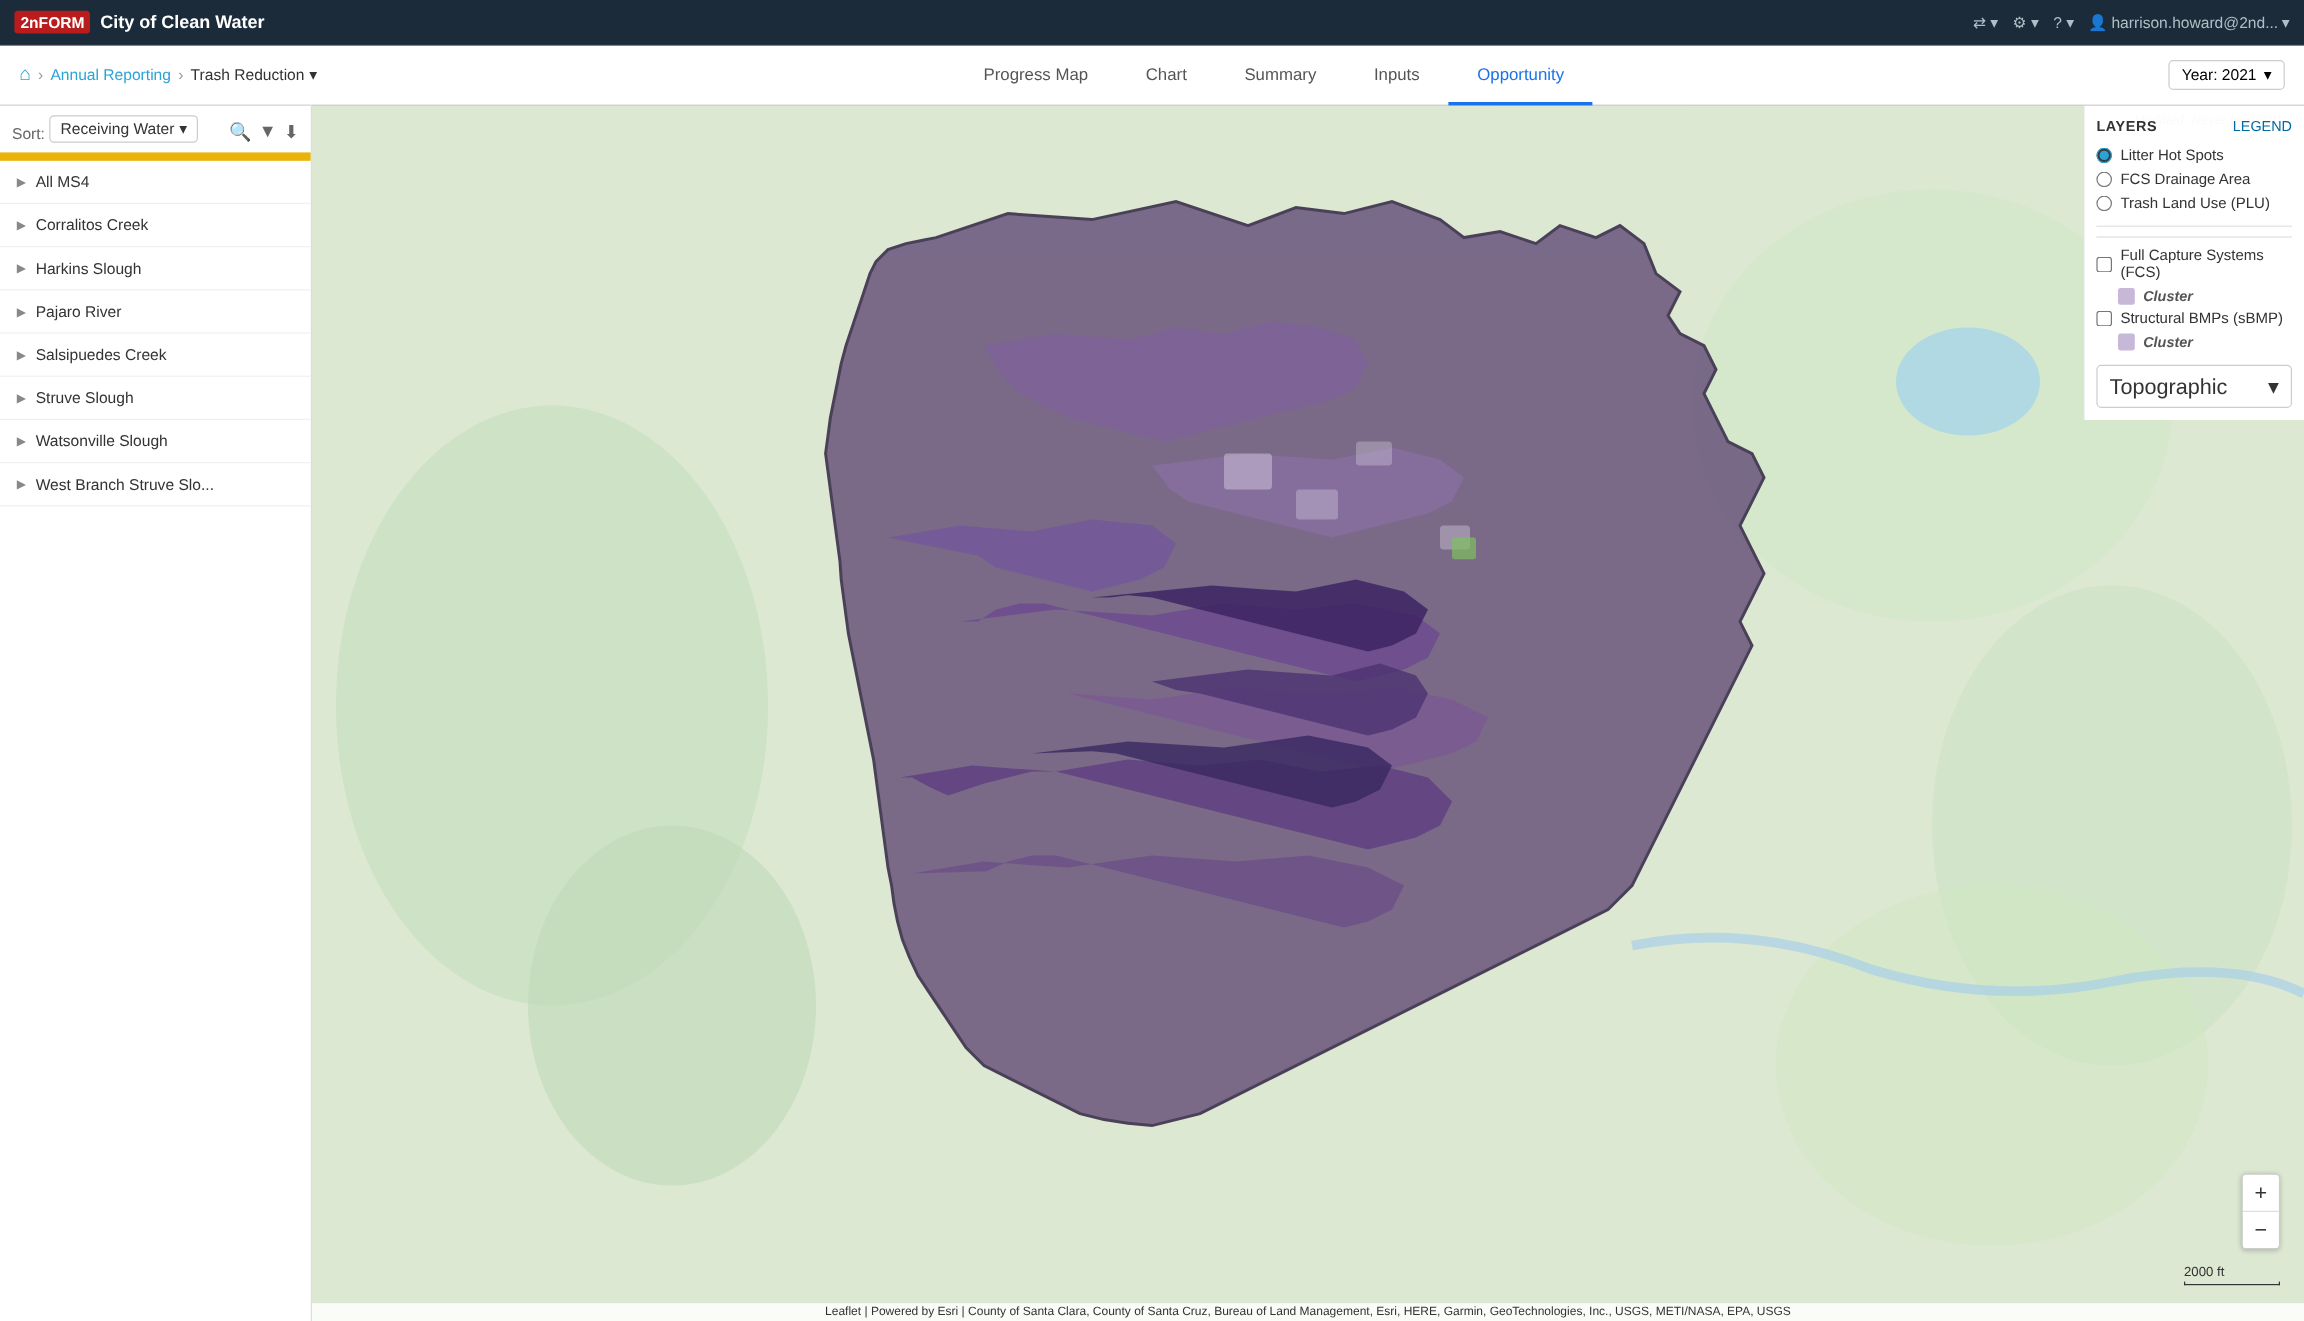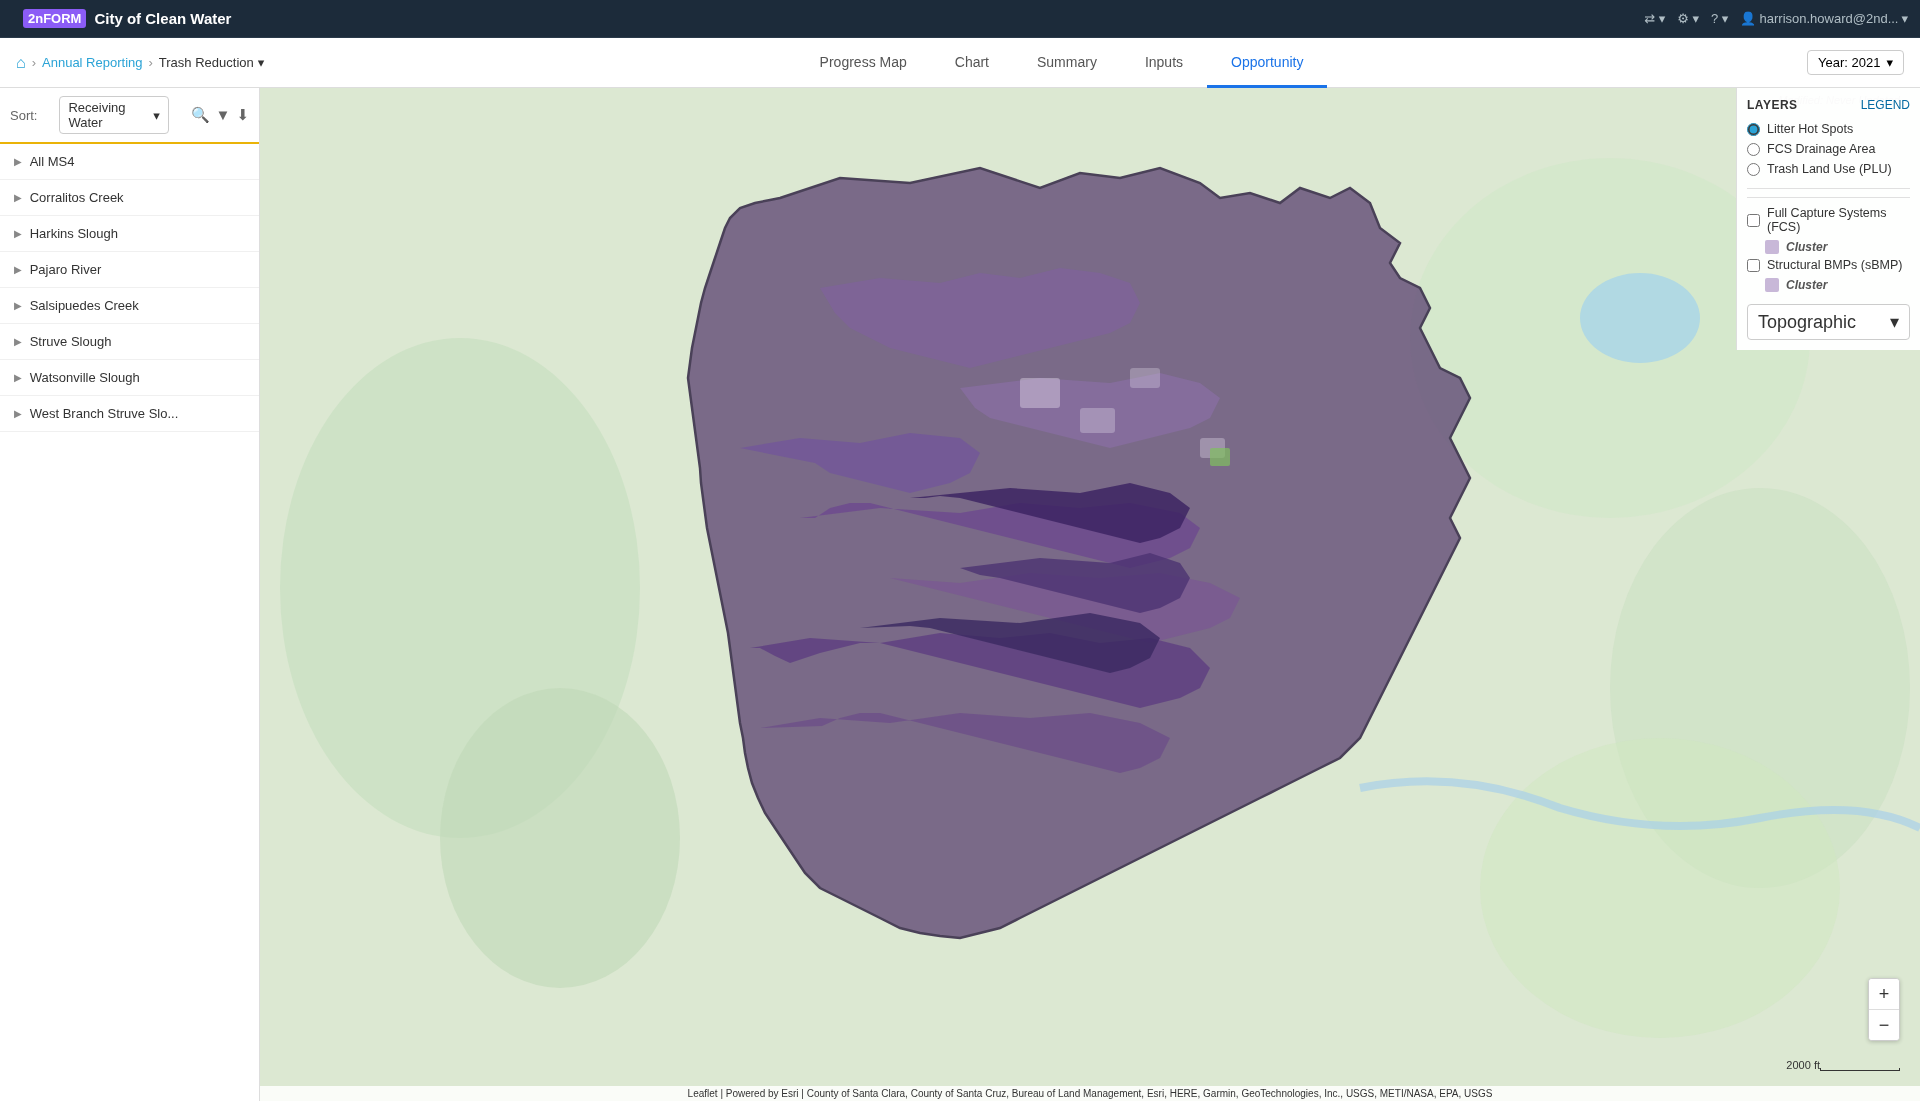--- a/index.html
+++ b/index.html
@@ -4,21 +4,21 @@
   <style>
     * { box-sizing: border-box; margin: 0; padding: 0; }
     body { font-family: -apple-system, BlinkMacSystemFont, 'Segoe UI', Arial, sans-serif; background: #1a2a3a; overflow: hidden; }
 
     
     #top-nav {
       display: flex; align-items: center; background: #1c2b3a; height: 38px;
       padding: 0 12px; border-bottom: 1px solid #2a3a4a; gap: 8px;
     }
     #logo-area { display: flex; align-items: center; gap: 8px; color: #fff; font-weight: bold; font-size: 15px; }
-    #logo-box { background: #8b5cf6; color: #fff; font-weight: 900; font-size: 13px; padding: 2px 5px; border-radius: 3px; margin-left: 11px; }
+    #logo-box { background: #b91c1c; color: #fff; font-weight: 900; font-size: 13px; padding: 2px 5px; border-radius: 3px; }
     #nav-right { margin-left: auto; display: flex; align-items: center; gap: 12px; color: #b0bec5; font-size: 13px; }
     #nav-right span { cursor: pointer; display: flex; align-items: center; gap: 3px; }
 
     
     #tab-bar {
       display: flex; align-items: center; background: #fff; border-bottom: 1px solid #ddd; height: 50px; padding: 0 16px;
     }
     #breadcrumb { display: flex; align-items: center; gap: 6px; font-size: 13px; color: #555; margin-right: 40px; min-width: 260px; }
     #breadcrumb .home-icon { color: #2ba3d6; font-size: 16px; cursor: pointer; }
     #breadcrumb .sep { color: #999; }
@@ -34,21 +34,21 @@
       margin-left: auto; background: #fff; border: 1px solid #ccc; border-radius: 4px;
       padding: 4px 10px; font-size: 13px; cursor: pointer; display: flex; align-items: center; gap: 6px;
     }
 
     
     #main { display: flex; height: calc(100vh - 88px); }
 
     
     #sidebar { width: 260px; background: #fff; border-right: 1px solid #ddd; display: flex; flex-direction: column; overflow: hidden; }
     #sidebar-toolbar {
-      display: flex; align-items: center; padding: 8px 10px; border-bottom: 2px solid #eab308; gap: 22px; font-size: 13px;
+      display: flex; align-items: flex-end; padding: 8px 10px; border-bottom: 7px solid #eab308; gap: 4px; font-size: 13px;
     }
     #sort-label { color: #666; }
     #sort-select {
       background: #fff; border: 1px solid #ccc; border-radius: 4px; padding: 3px 8px;
       font-size: 13px; cursor: pointer; color: #333; display: flex; align-items: center; gap: 4px;
     }
     #sidebar-icons { display: flex; gap: 6px; margin-left: auto; color: #666; }
     #sidebar-icons span { cursor: pointer; font-size: 15px; }
     #sidebar-list { overflow-y: auto; flex: 1; }
     .sidebar-item {
@@ -70,21 +70,21 @@
       display: flex; flex-direction: column; background: #fff;
       border: 1px solid #ccc; border-radius: 4px; overflow: hidden; box-shadow: 0 1px 4px rgba(0,0,0,0.2);
     }
     .zoom-btn {
       width: 30px; height: 30px; display: flex; align-items: center; justify-content: center;
       font-size: 18px; cursor: pointer; color: #333; border: none; background: #fff;
     }
     .zoom-divider { height: 1px; background: #ddd; }
     #scale-bar {
       position: absolute; bottom: 30px; right: 20px; font-size: 11px; color: #333;
-      display: flex; flex-direction: row; align-items: flex-end;
+      display: flex; flex-direction: column; align-items: flex-start;
     }
     .scale-line { width: 80px; height: 3px; border: 1px solid #333; border-top: none; margin-top: 2px; }
     #map-attribution {
       position: absolute; bottom: 0; left: 0; right: 0; background: rgba(255,255,255,0.85);
       font-size: 10px; color: #333; padding: 2px 8px; text-align: center;
     }
     #modified-label {
       position: absolute; top: 6px; right: 20px; font-size: 11px; color: #666; font-style: italic;
     }
 

